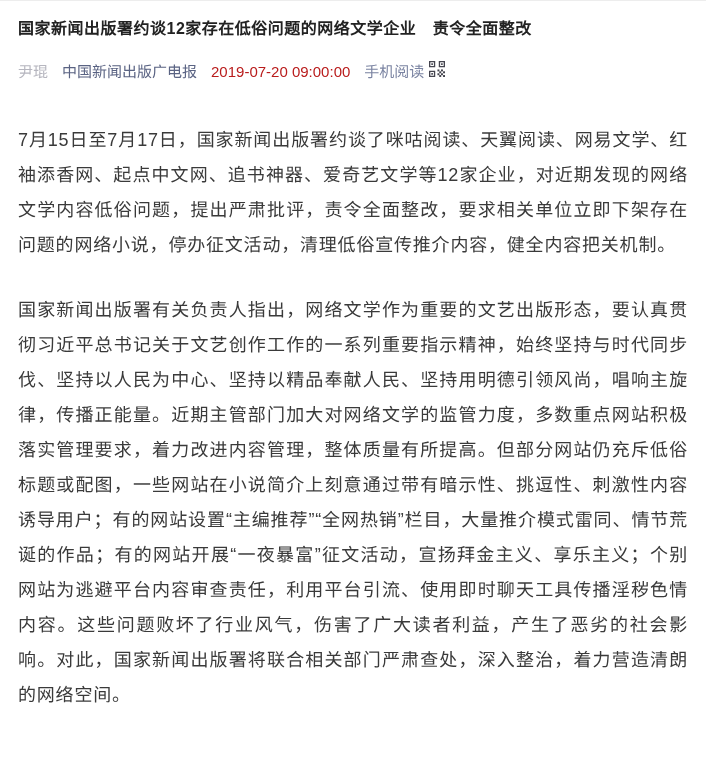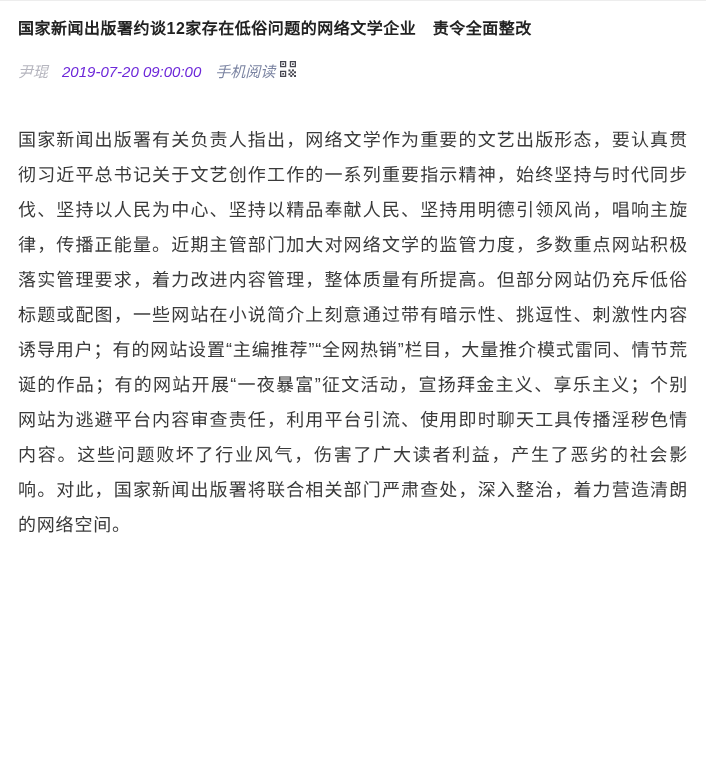--- a/index.html
+++ b/index.html
@@ -23,30 +23,29 @@
     line-height: 33px;
     letter-spacing: 0.5px;
   }
   .byline {
     margin-top: 16px;
     font-size: 15px;
     line-height: 20px;
     display: flex;
     align-items: center;
     white-space: nowrap;
-    font-style: italic;
   }
   .byline > * { margin-right: 14px; }
   .author { color: #b6b6bf; }
   .source {
     color: #5a6383;
     text-decoration: none;
     cursor: pointer;
   }
-  .date { color: #6d28d9; }
+  .date { color: #b91c1c; }
   .mobile {
     color: #7b84a2;
     display: inline-flex;
     align-items: flex-end;
     cursor: pointer;
   }
   .mobile .qr {
     margin-left: 5px;
     display: inline-block;
   }
@@ -64,20 +63,21 @@
 </style>
 </head>
 <body>
 
 <div class="page">
 
   <h1 class="title">国家新闻出版署约谈12家存在低俗问题的网络文学企业　责令全面整改</h1>
 
   <div class="byline">
     <span class="author">尹琨</span>
+    <a class="source">中国新闻出版广电报</a>
     <span class="date">2019-07-20 09:00:00</span>
     <span class="mobile">
       <span>手机阅读</span>
       <span class="qr">
         <svg width="16" height="16" viewBox="0 0 18 18" aria-hidden="true">
           <g fill="#45454f">
             <path d="M0 0h7v7H0V0zm1.5 1.5v4h4v-4h-4zM2.6 2.6h1.8v1.8H2.6z"></path>
             <path d="M11 0h7v7h-7V0zm1.5 1.5v4h4v-4h-4zM13.6 2.6h1.8v1.8h-1.8z"></path>
             <path d="M0 11h7v7H0v-7zm1.5 1.5v4h4v-4h-4zM2.6 13.6h1.8v1.8H2.6z"></path>
             <rect x="9.5" y="9.5" width="2.2" height="2.2"></rect>
@@ -88,16 +88,17 @@
             <rect x="13.5" y="13.8" width="2.2" height="2.2"></rect>
             <rect x="11.5" y="15.8" width="2.2" height="2.2"></rect>
             <rect x="15.8" y="15.8" width="2.2" height="2.2"></rect>
           </g>
         </svg>
       </span>
     </span>
   </div>
 
   <div class="content">
+    <p>7月15日至7月17日，国家新闻出版署约谈了咪咕阅读、天翼阅读、网易文学、红袖添香网、起点中文网、追书神器、爱奇艺文学等12家企业，对近期发现的网络文学内容低俗问题，提出严肃批评，责令全面整改，要求相关单位立即下架存在问题的网络小说，停办征文活动，清理低俗宣传推介内容，健全内容把关机制。</p>
     <p>国家新闻出版署有关负责人指出，网络文学作为重要的文艺出版形态，要认真贯彻习近平总书记关于文艺创作工作的一系列重要指示精神，始终坚持与时代同步伐、坚持以人民为中心、坚持以精品奉献人民、坚持用明德引领风尚，唱响主旋律，传播正能量。近期主管部门加大对网络文学的监管力度，多数重点网站积极落实管理要求，着力改进内容管理，整体质量有所提高。但部分网站仍充斥低俗标题或配图，一些网站在小说简介上刻意通过带有暗示性、挑逗性、刺激性内容诱导用户；有的网站设置“主编推荐”“全网热销”栏目，大量推介模式雷同、情节荒诞的作品；有的网站开展“一夜暴富”征文活动，宣扬拜金主义、享乐主义；个别网站为逃避平台内容审查责任，利用平台引流、使用即时聊天工具传播淫秽色情内容。这些问题败坏了行业风气，伤害了广大读者利益，产生了恶劣的社会影响。对此，国家新闻出版署将联合相关部门严肃查处，深入整治，着力营造清朗的网络空间。</p>
   </div>
 
 </div>
 
 </body></html>

